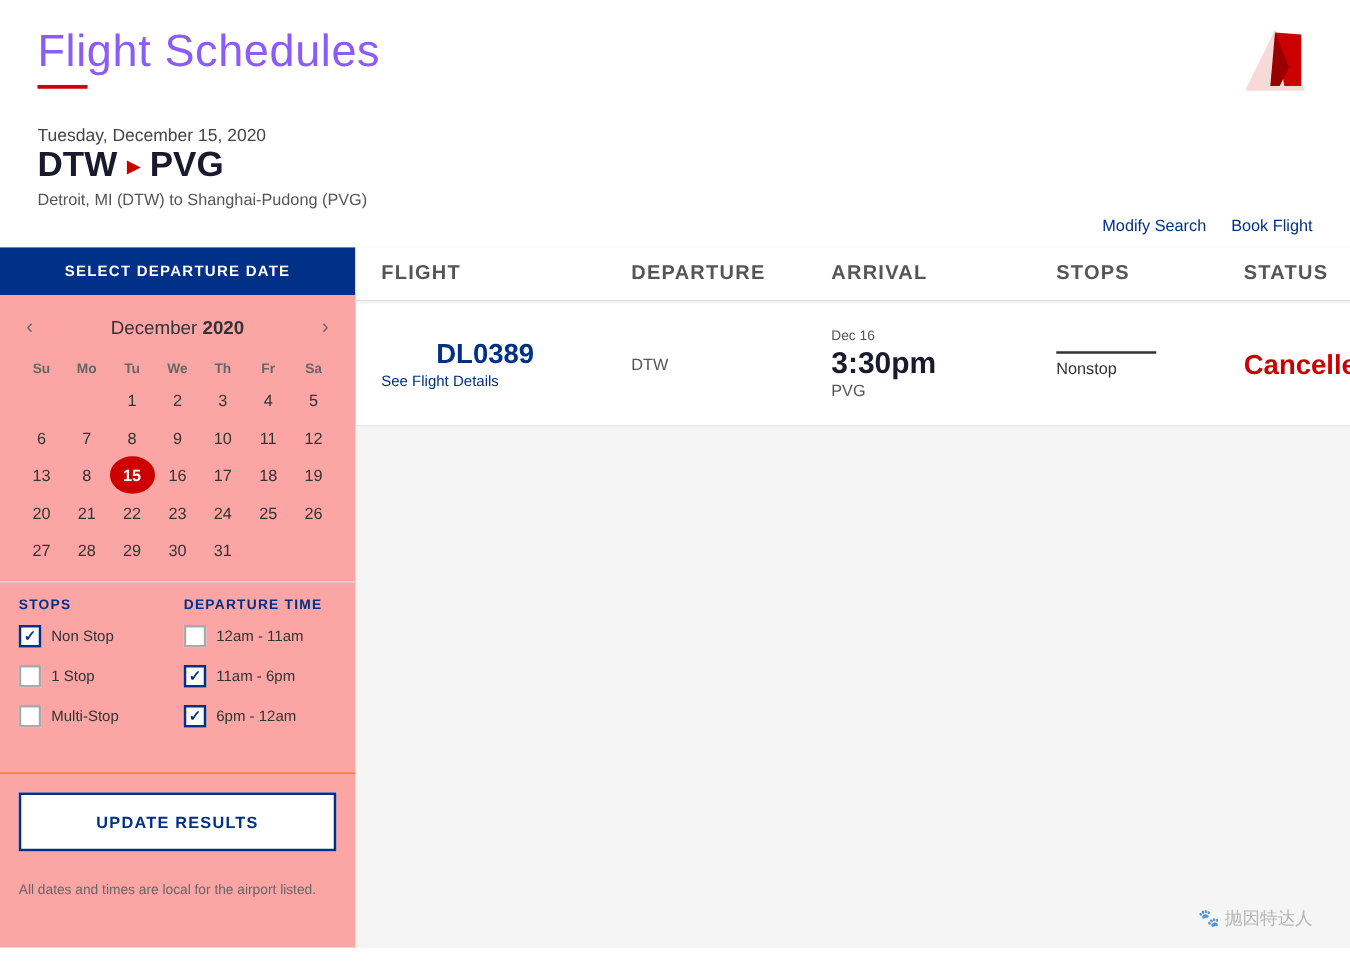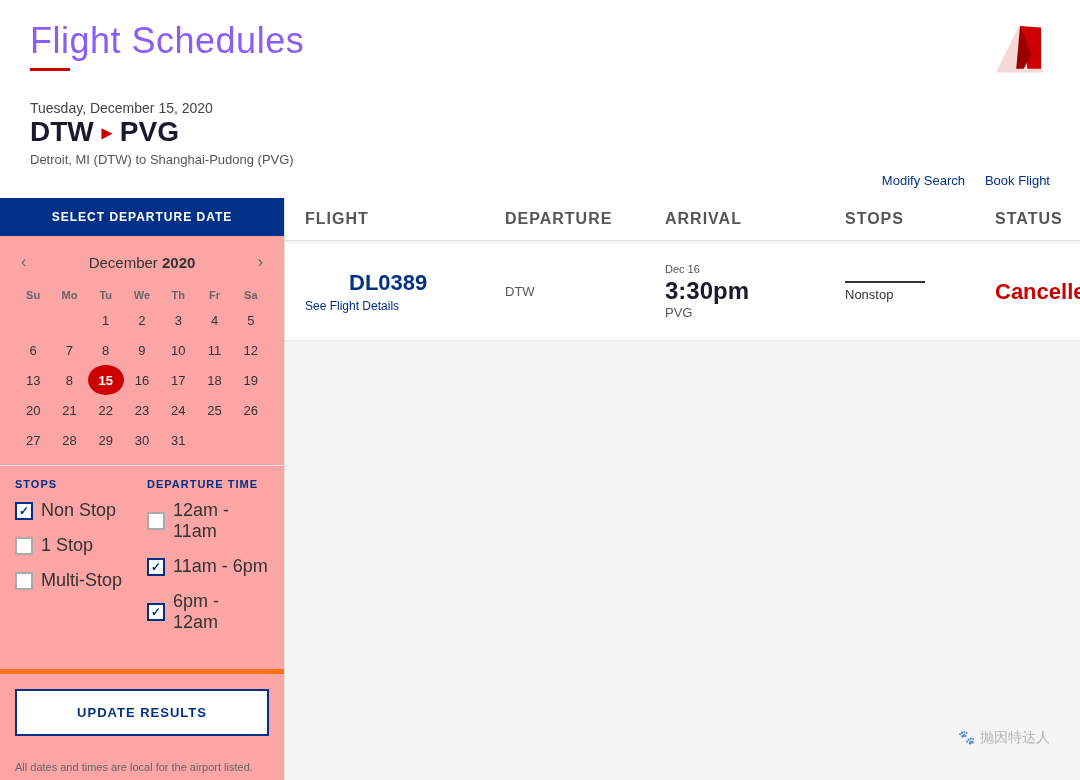--- a/index.html
+++ b/index.html
@@ -186,21 +186,21 @@
       color: #003087;
       letter-spacing: 1px;
       margin-bottom: 10px;
       text-transform: uppercase;
     }
     .filter-item {
       display: flex;
       align-items: center;
       gap: 8px;
       margin-bottom: 14px;
-      font-size: 18px;
+      font-size: 12px;
       color: #333;
     }
     .checkbox-custom {
       width: 18px;
       height: 18px;
       border: 2px solid #aaa;
       display: flex;
       align-items: center;
       justify-content: center;
       cursor: pointer;
@@ -214,21 +214,21 @@
     .checkbox-custom.checked::after {
       content: '✓';
       color: #003087;
       font-size: 12px;
       font-weight: 700;
     }
 
     
     .update-btn-area {
       padding: 15px;
-      border-top: 5px solid #f97316;
+      border-top: 1px solid #f97316;
     }
     .update-btn {
       width: 100%;
       padding: 14px;
       border: 2px solid #003087;
       background: #fff;
       color: #003087;
       font-size: 13px;
       font-weight: 700;
       letter-spacing: 1px;

